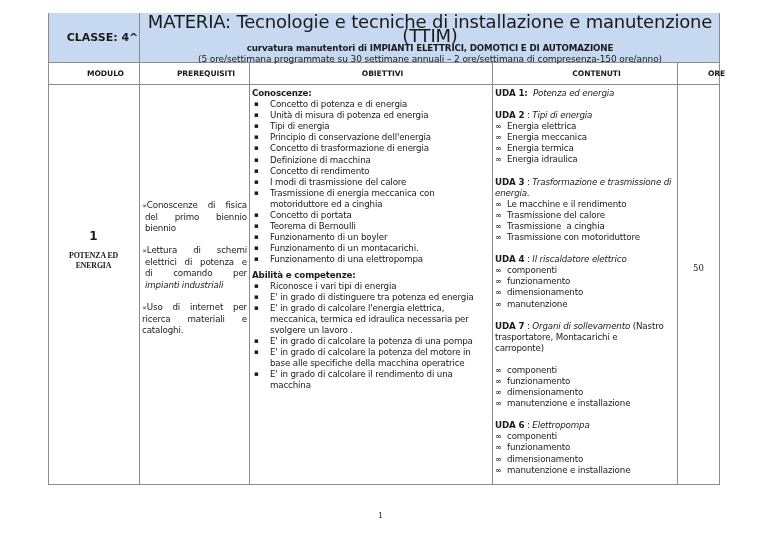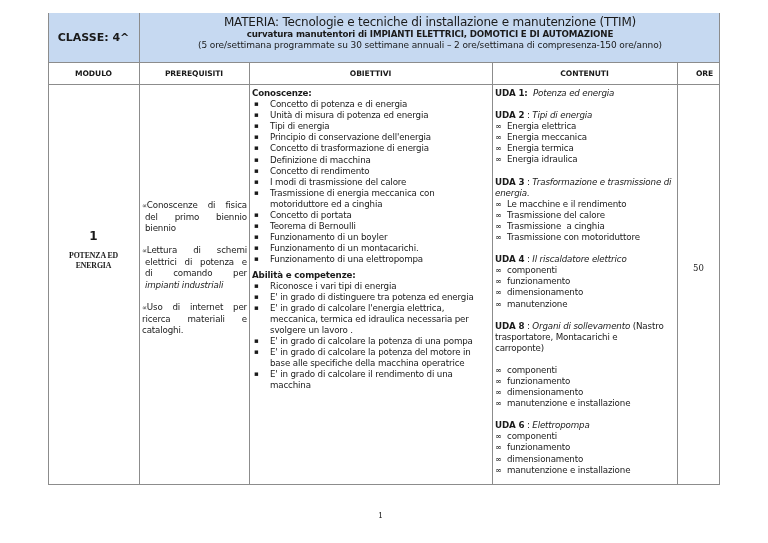--- a/index.html
+++ b/index.html
@@ -1,26 +1,26 @@
 <!DOCTYPE html>
 <html><head>
 <meta charset="utf-8">
 <style>
   html, body { margin: 0; padding: 0; background: #ffffff; }
   body { width: 768px; height: 543px; position: relative; overflow: hidden;
          font-family: "DejaVu Sans", "Liberation Sans", sans-serif; color: #1a1a1a; }
   .grid-line { position: absolute; background: #8c8c8c; }
   .classe { position: absolute; left: 48px; top: 13px; width: 91px; height: 49px; display: flex;
-            align-items: center; justify-content: center; font-weight: bold; font-size: 11px; }
-  .m1 { font-size: 12px; line-height: 14px; letter-spacing: -0.2px; }
+            align-items: center; justify-content: center; font-weight: bold; font-size: 11px; padding-left: 9px; }
+  .m1 { font-size: 18px; line-height: 14px; letter-spacing: -0.2px; }
   .m2 { font-size: 8.7px; font-weight: bold; line-height: 11px; letter-spacing: -0.15px; }
   .m3 { font-size: 9px; line-height: 11px; letter-spacing: -0.1px; }
 
   .colhead { position: absolute; top: 62px; height: 22px; display: flex; align-items: center;
-             justify-content: center; font-weight: bold; font-size: 7.6px; letter-spacing: -0.1px; }
+             justify-content: center; font-weight: bold; font-size: 7.6px; letter-spacing: -0.1px; margin-left: 12px; }
 
   .cell { position: absolute; font-size: 8.7px; line-height: 11.1px; letter-spacing: -0.15px; }
   .bul { display: flex; }
   .bul .mk { width: 16px; flex: 0 0 16px; font-size: 7px; padding-left: 2px; }
   .inf { display: flex; }
   .inf .mk { width: 12px; flex: 0 0 12px; font-size: 8px; }
   .b { font-weight: bold; }
   .i { font-style: italic; }
   .gap { height: 11px; }
   .just { text-align: justify; text-align-last: justify; }
@@ -221,21 +221,21 @@
       </div>
     <div class="inf">
         <span class="mk">∞</span>
         <span>dimensionamento</span>
       </div>
     <div class="inf">
         <span class="mk">∞</span>
         <span>manutenzione</span>
       </div>
     <div class="gap"></div>
-    <div><span class="b">UDA 8</span><span> : </span><span class="i">Organi di sollevamento</span><span> (Nastro</span><br><span>trasportatore, Montacarichi e</span><br><span>carroponte)</span></div>
+    <div><span class="b">UDA 7</span><span> : </span><span class="i">Organi di sollevamento</span><span> (Nastro</span><br><span>trasportatore, Montacarichi e</span><br><span>carroponte)</span></div>
     <div class="gap"></div>
     <div class="inf">
         <span class="mk">∞</span>
         <span>componenti</span>
       </div>
     <div class="inf">
         <span class="mk">∞</span>
         <span>funzionamento</span>
       </div>
     <div class="inf">

